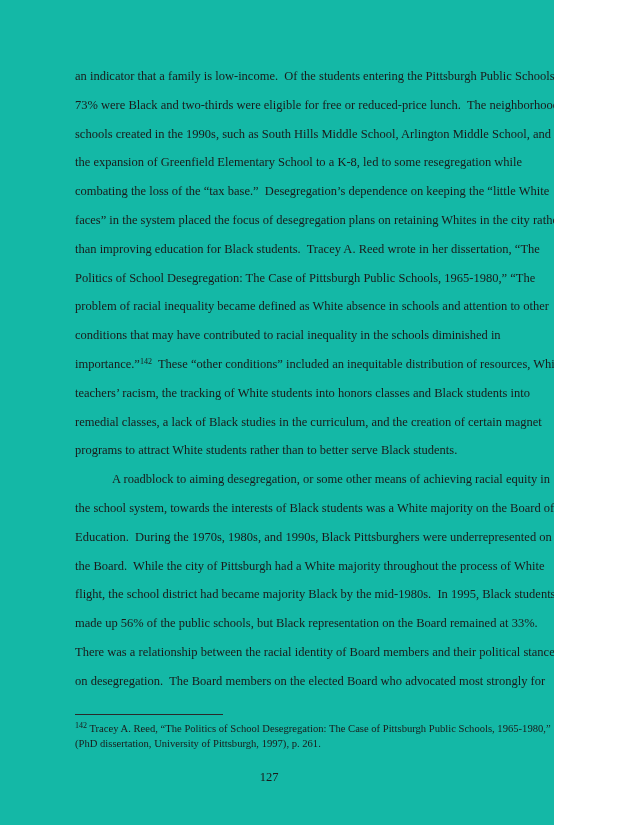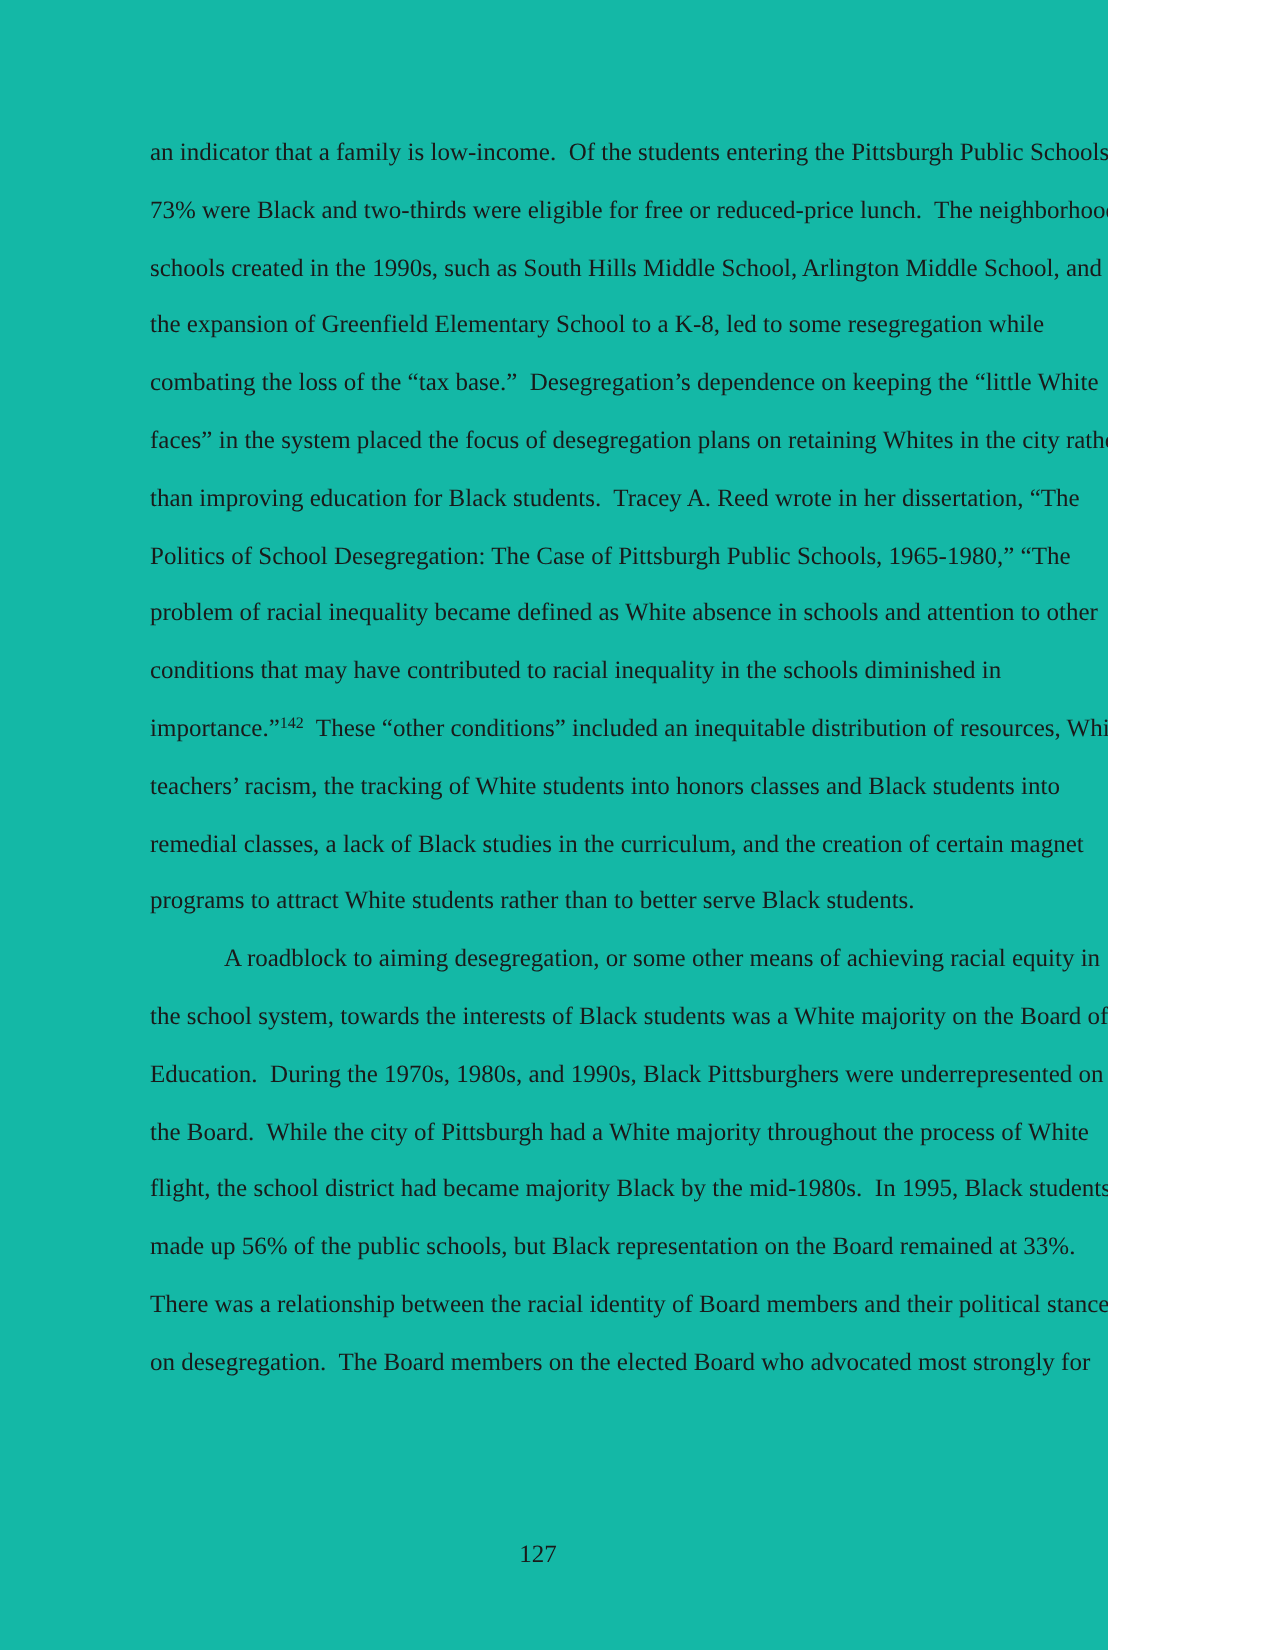--- a/index.html
+++ b/index.html
@@ -71,16 +71,20 @@
 </head>
 <body>
 
 <div class="page">
 
   <div class="body-text">
     <p class="para"><span>an indicator that a family is low-income.  Of the students entering the Pittsburgh Public Schools, 73% were Black and two-thirds were eligible for free or reduced-price lunch.  The neighborhood schools created in the 1990s, such as South Hills Middle School, Arlington Middle School, and the expansion of Greenfield Elementary School to a K-8, led to some resegregation while combating the loss of the “tax base.”  Desegregation’s dependence on keeping the “little White faces” in the system placed the focus of desegregation plans on retaining Whites in the city rather than improving education for Black students.  Tracey A. Reed wrote in her dissertation, “The Politics of School Desegregation: The Case of Pittsburgh Public Schools, 1965-1980,” “The problem of racial inequality became defined as White absence in schools and attention to other conditions that may have contributed to racial inequality in the schools diminished in importance.”</span><sup class="fn-ref">142</sup><span>  These “other conditions” included an inequitable distribution of resources, White teachers’ racism, the tracking of White students into honors classes and Black students into remedial classes, a lack of Black studies in the curriculum, and the creation of certain magnet programs to attract White students rather than to better serve Black students.</span></p>
     <p class="para indent">A roadblock to aiming desegregation, or some other means of achieving racial equity in the school system, towards the interests of Black students was a White majority on the Board of Education.  During the 1970s, 1980s, and 1990s, Black Pittsburghers were underrepresented on the Board.  While the city of Pittsburgh had a White majority throughout the process of White flight, the school district had became majority Black by the mid-1980s.  In 1995, Black students made up 56% of the public schools, but Black representation on the Board remained at 33%.  There was a relationship between the racial identity of Board members and their political stance on desegregation.  The Board members on the elected Board who advocated most strongly for</p>
   </div>
 
+  <div class="footnote-area">
+    <div class="footnote-rule"></div>
+    <p class="footnote"><sup class="fn-num">142</sup><span> Tracey A. Reed, “The Politics of School Desegregation: The Case of Pittsburgh Public Schools, 1965-1980,” (PhD dissertation, University of Pittsburgh, 1997), p. 261.</span></p>
+  </div>
 
   <div class="page-number">127</div>
 
 </div>
 
 </body></html>

